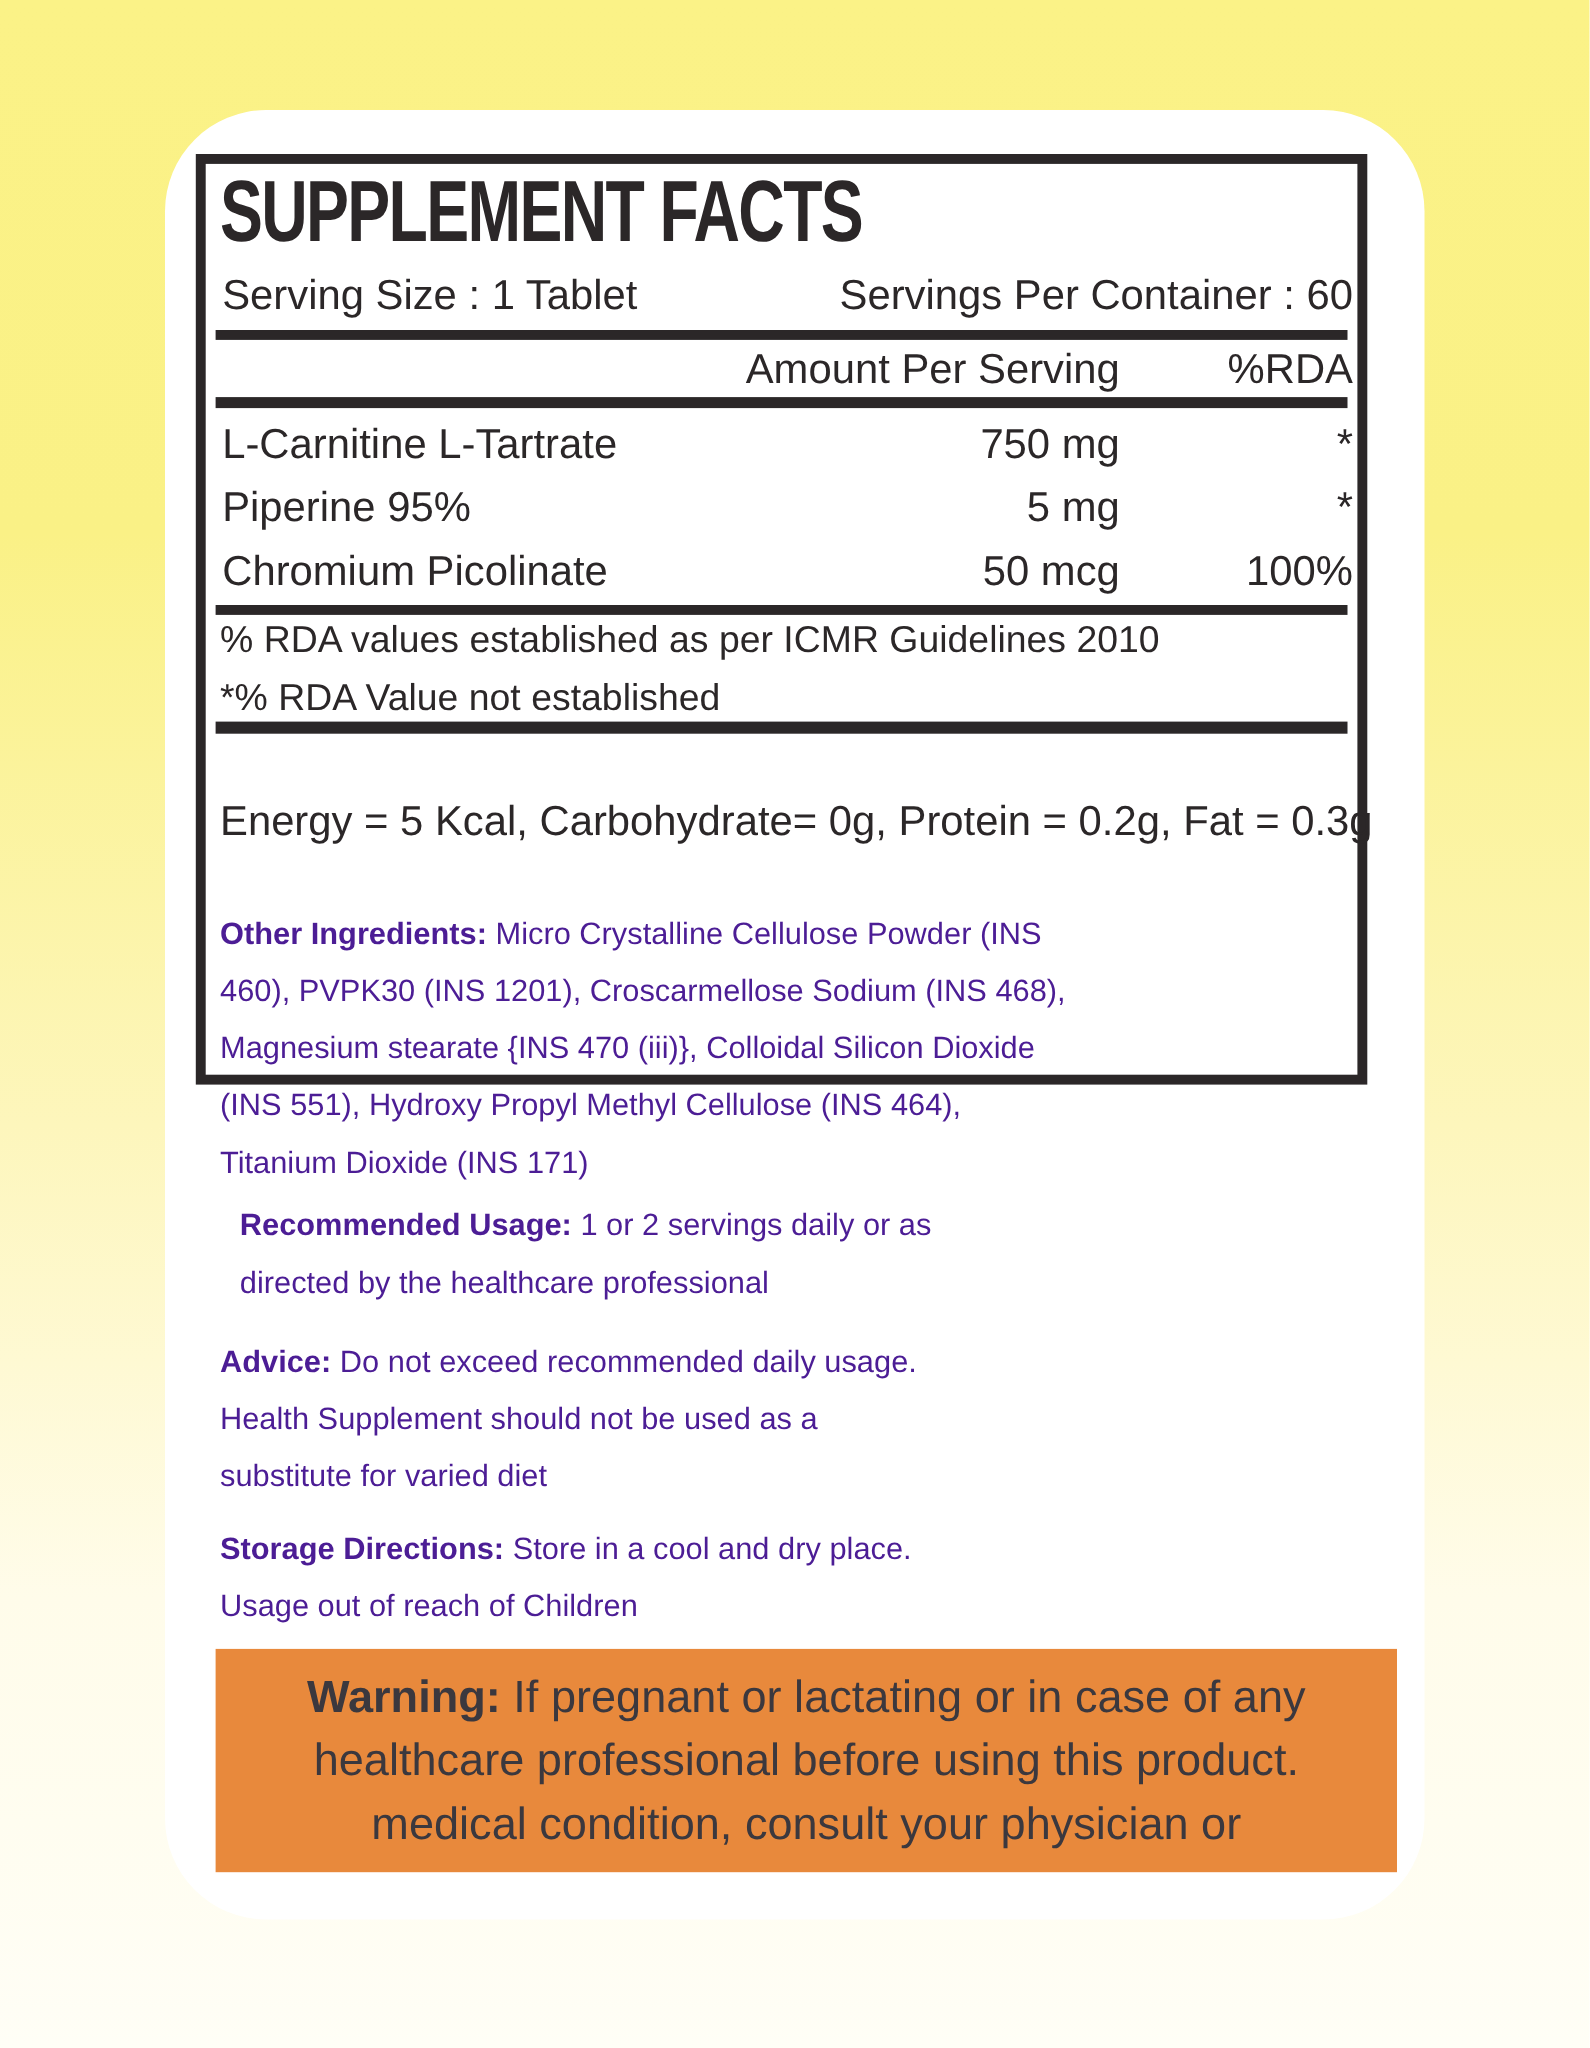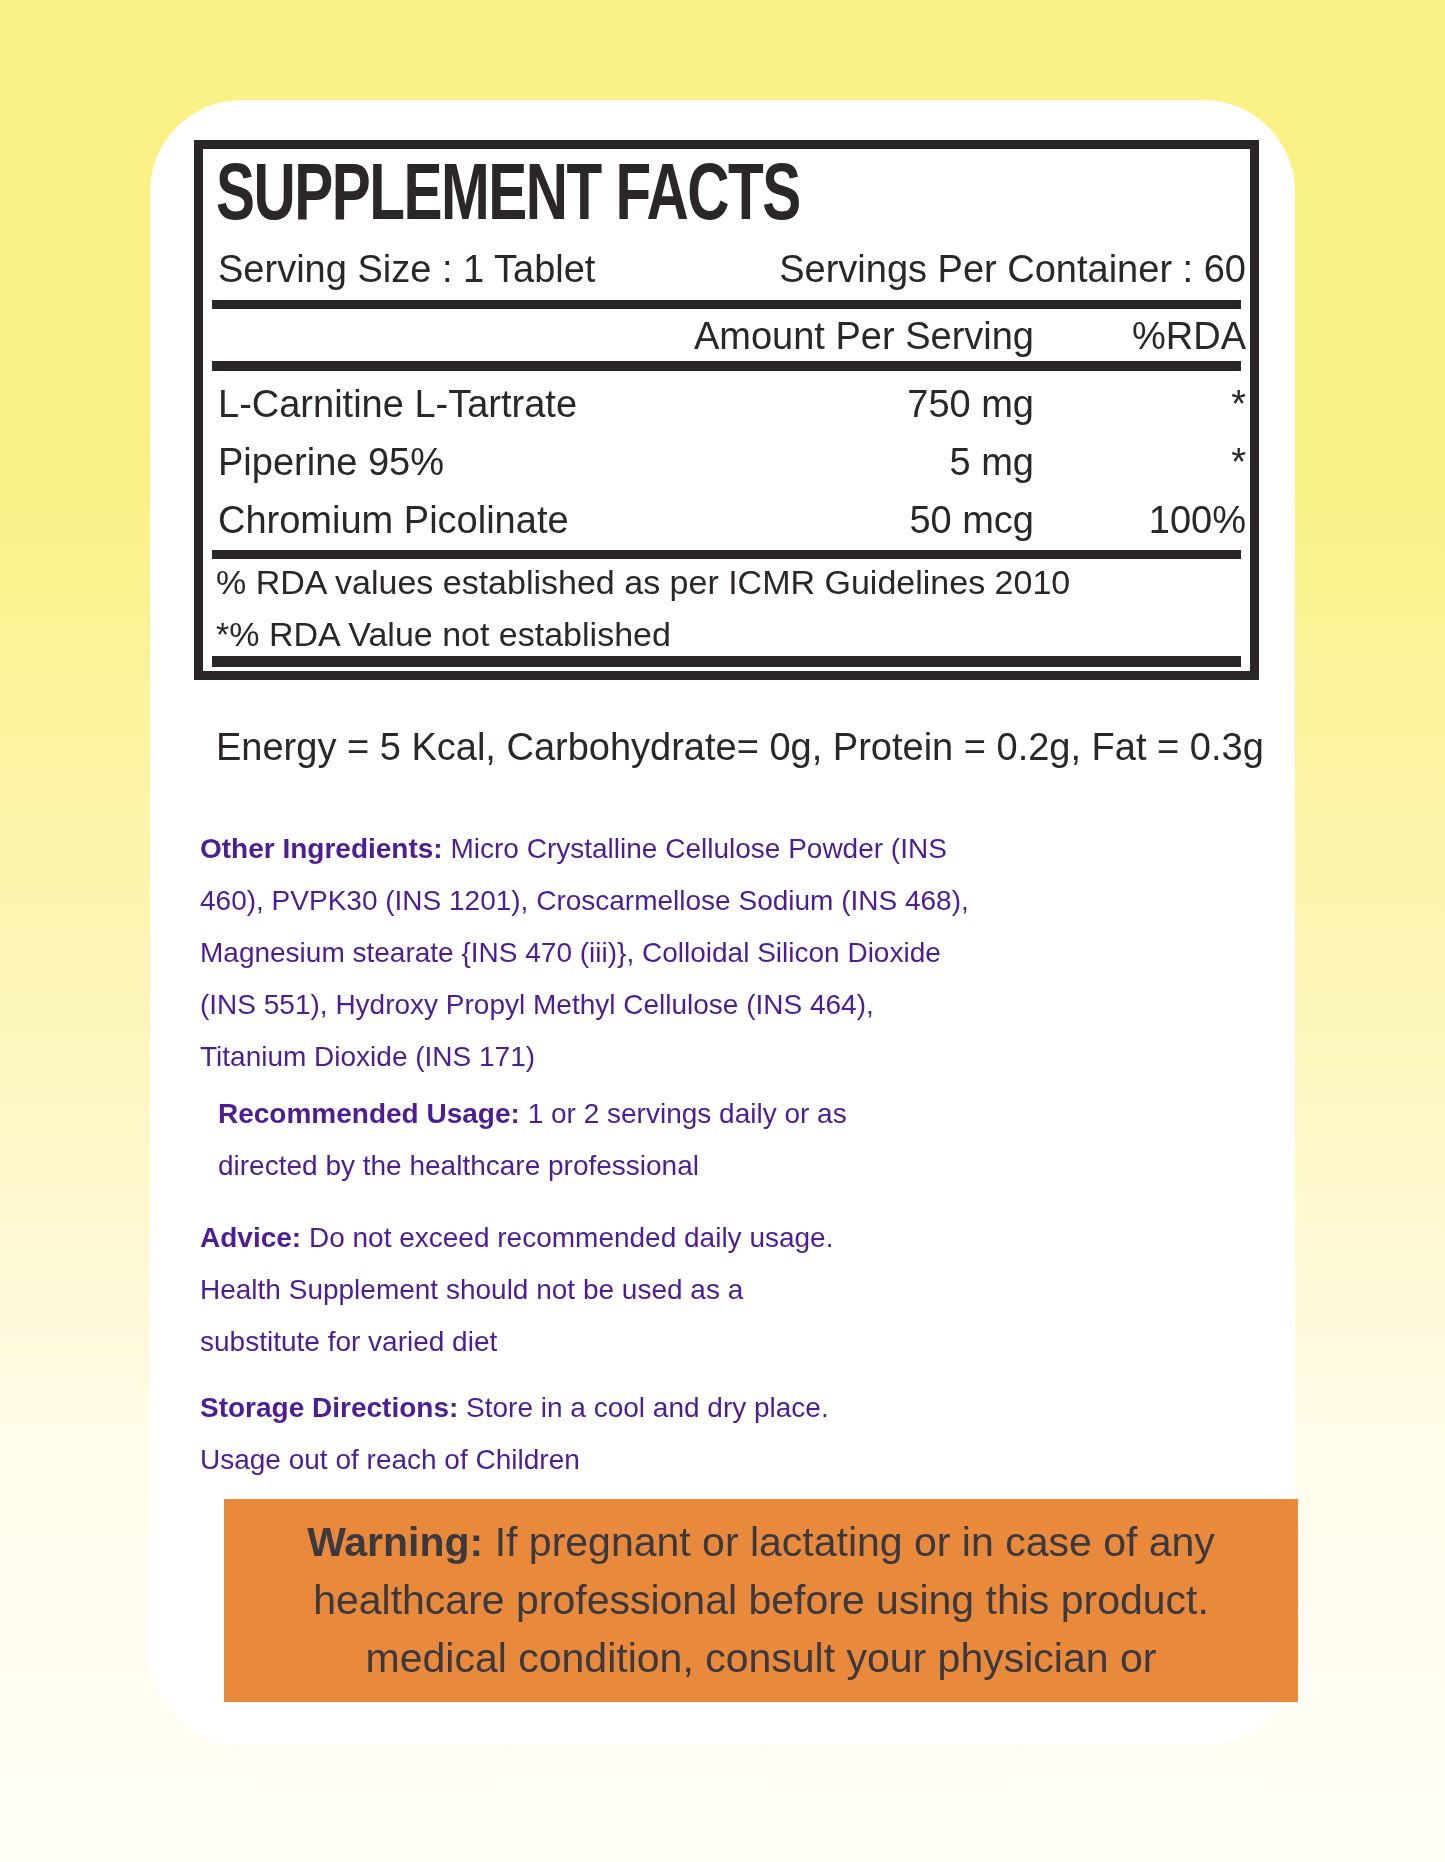--- a/index.html
+++ b/index.html
@@ -1,20 +1,20 @@
 <!DOCTYPE html>
 <html><head>
 <meta charset="utf-8">
 <style>
   html,body{margin:0;padding:0;}
   body{font-family:"Liberation Sans","DejaVu Sans",sans-serif;}
   .stage{position:relative;width:1445px;height:1862px;overflow:hidden;
     background:linear-gradient(180deg,#FBF287 0%,#FAF186 26%,#FDF6BC 55%,#FFFCEA 78%,#FFFEF6 100%);}
   .card{position:absolute;left:150px;top:100px;width:1145px;height:1645px;background:#FFFFFF;border-radius:92px;}
-  .facts-box{position:absolute;left:44px;top:40px;width:1065px;height:540px;border:9px solid #2B2728;box-sizing:border-box;padding-left:32px;}
+  .facts-box{position:absolute;left:28px;top:40px;width:1065px;height:846px;border:9px solid #2B2728;box-sizing:border-box;padding-left:32px;}
   .facts-box *{color:#2B2728;}
   .fb-el{position:absolute;white-space:nowrap;}
   .facts-title{left:13px;top:4px;font-size:79px;font-weight:bold;letter-spacing:-2px;transform:scaleX(0.74);transform-origin:left top;line-height:78px;}
   .serving-row{left:15px;right:4px;top:99px;display:flex;justify-content:space-between;font-size:38px;gap:18px;}
   .rule{position:absolute;left:9px;right:9px;background:#2B2728;}
   .r1{top:151px;height:9px;}
   .hdr-row{left:0;right:0;top:166px;height:44px;font-size:38px;}
   .col-amt{position:absolute;right:216px;top:0;}
   .col-rda{position:absolute;right:4px;top:0;}
   .col-name{position:absolute;left:15px;top:0;}
@@ -25,21 +25,21 @@
   .fn{left:13px;font-size:34px;}
   .fn1{top:414px;} .fn2{top:466px;}
   .r4{top:507px;height:11px;}
   .nutr1{left:13px;top:526px;font-size:37px;}
   .nutr2{left:13px;top:577px;font-size:38px;}
   .section{position:absolute;left:50px;color:#4c1d95;font-size:28px;}
   .section .ln{display:block;height:52px;line-height:52px;white-space:nowrap;}
   .b{font-weight:bold;}
   .sec-other{top:723px;} .sec-reco{top:988px;margin-left:18px;} .sec-advice{top:1112px;} .sec-storage{top:1282px;}
   .warning-box{position:absolute;left:46px;top:1399px;width:1074px;height:203px;background:#E8893C;
-    text-align:center;color:#3B383E;font-size:41px;padding-top:14px;box-sizing:border-box;margin-left:28px;}
+    text-align:center;color:#3B383E;font-size:41px;padding-top:14px;box-sizing:border-box;}
   .warning-box .ln{display:block;height:58px;line-height:58px;white-space:nowrap;}
 </style>
 </head>
 <body>
 
 <div class="stage">
   <div class="card">
 
     <div class="facts-box">
       <div class="fb-el facts-title">SUPPLEMENT FACTS</div>

